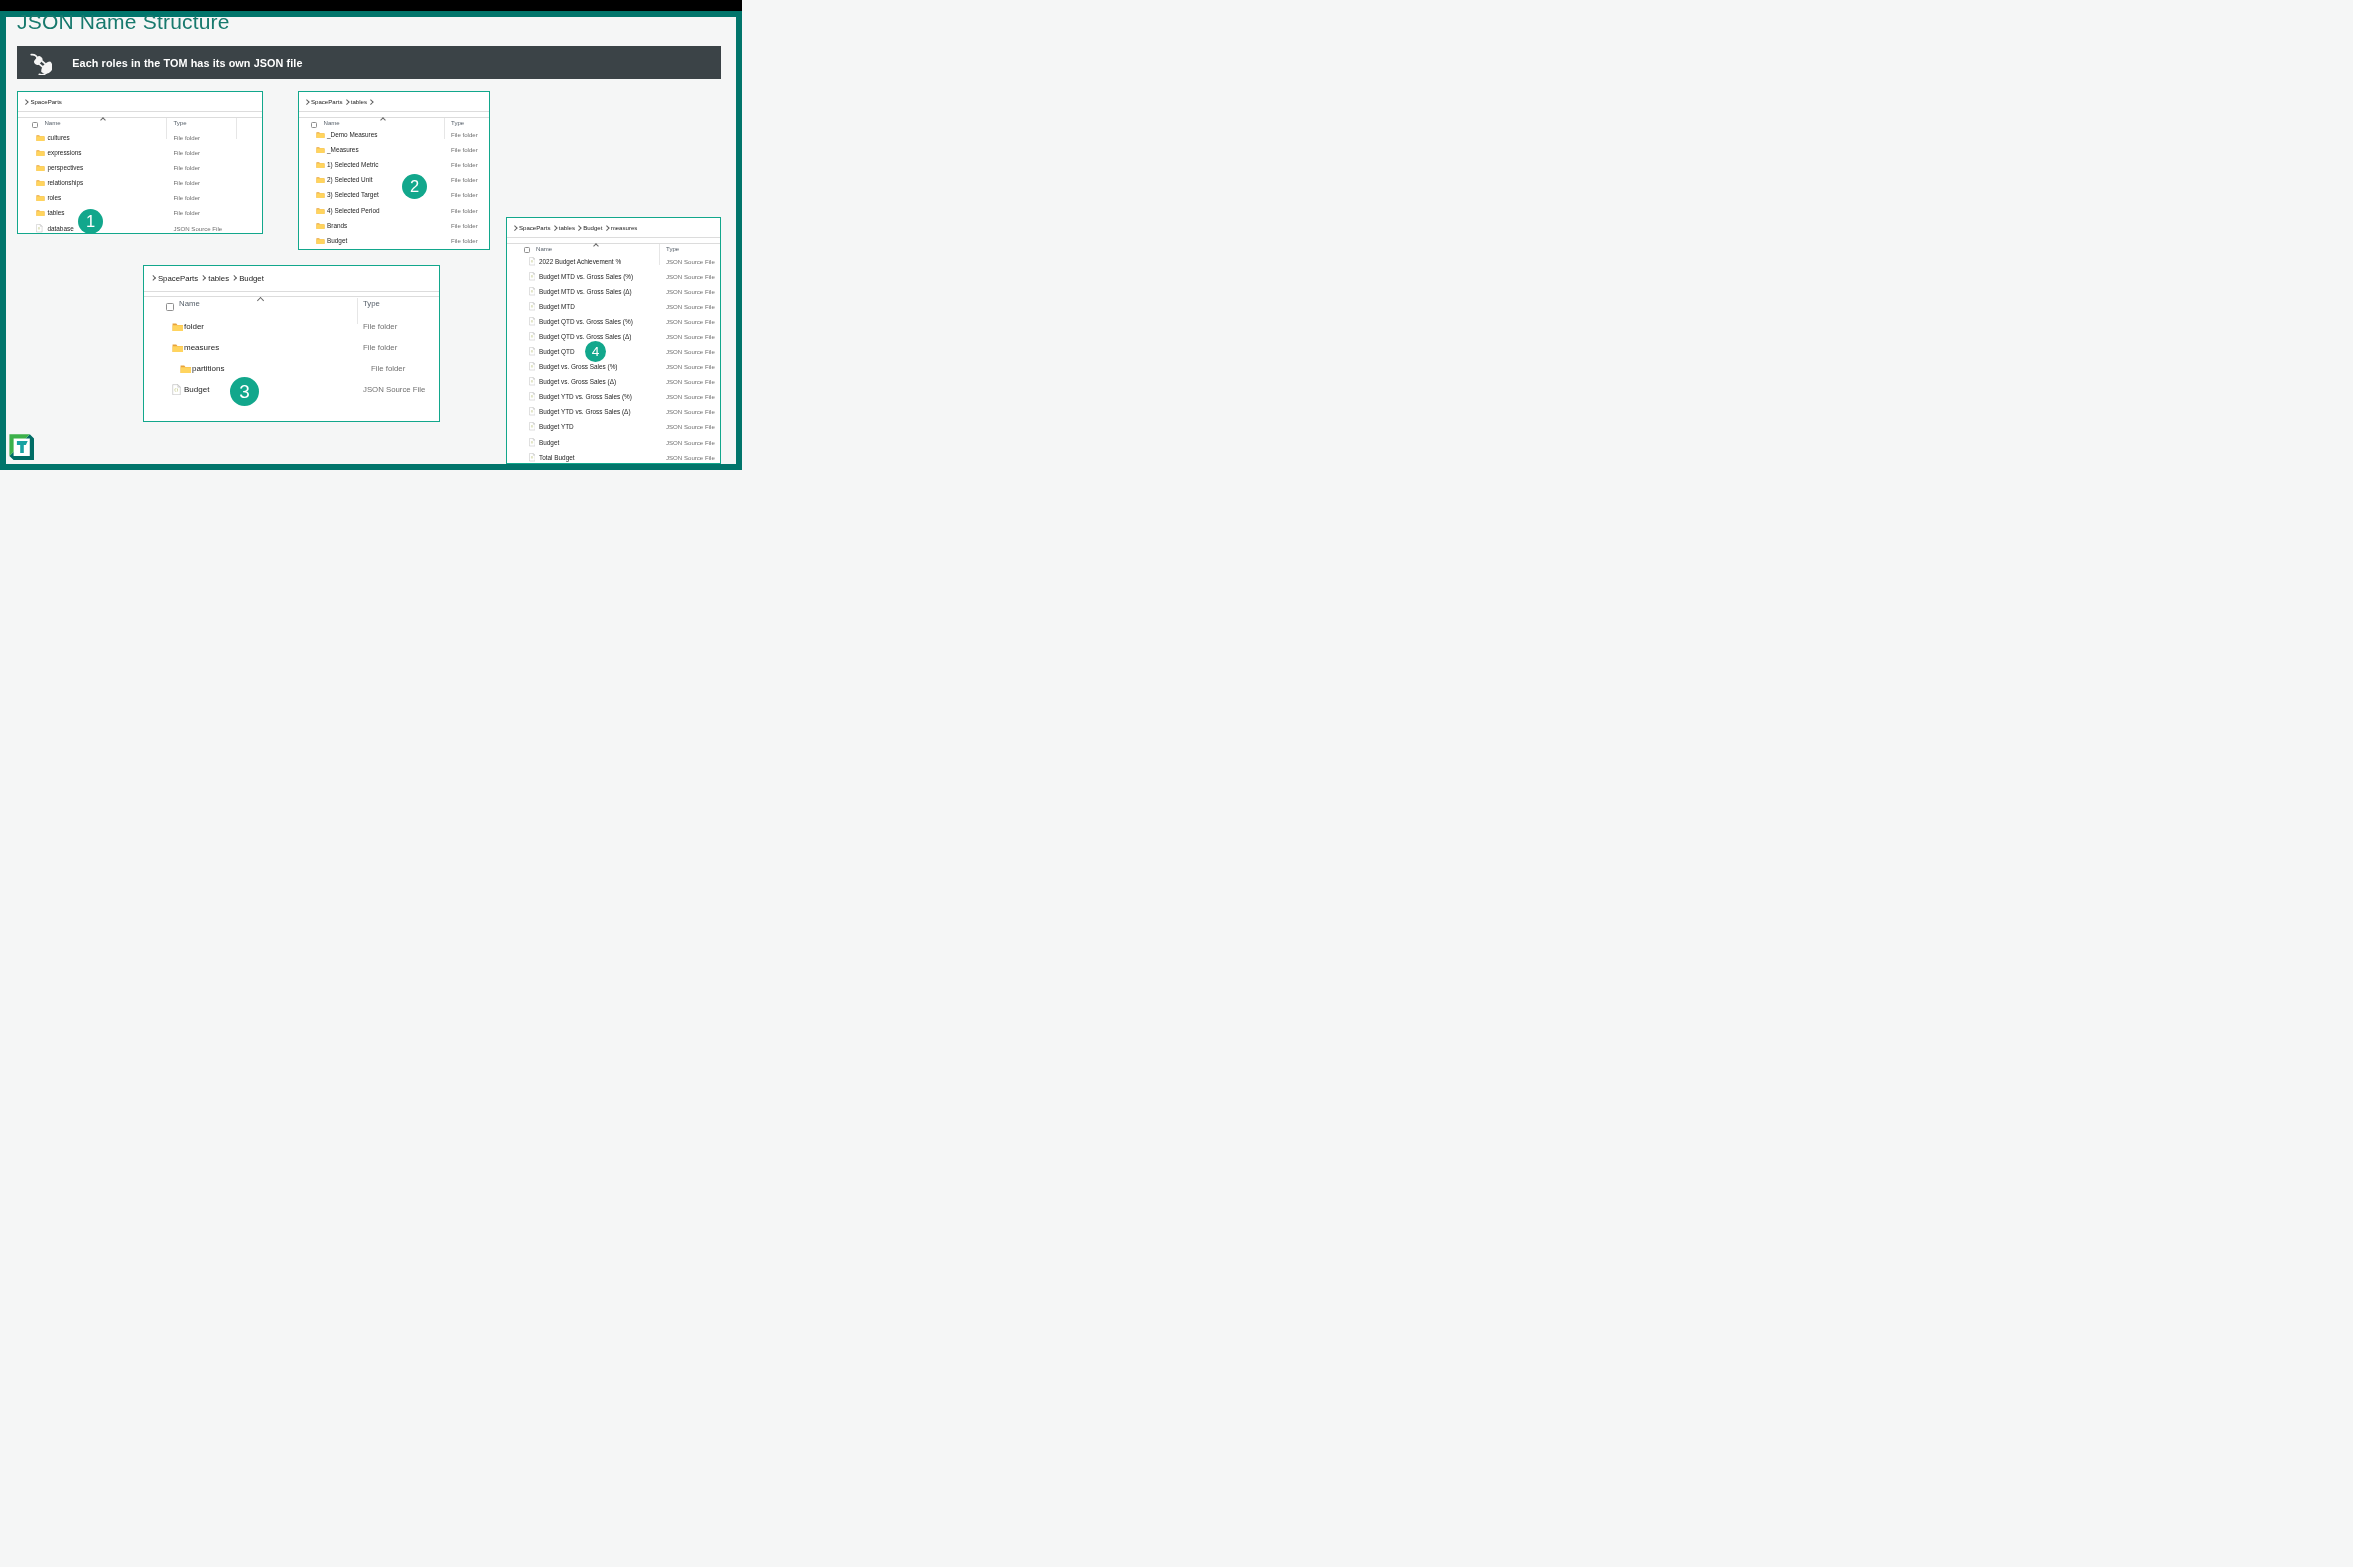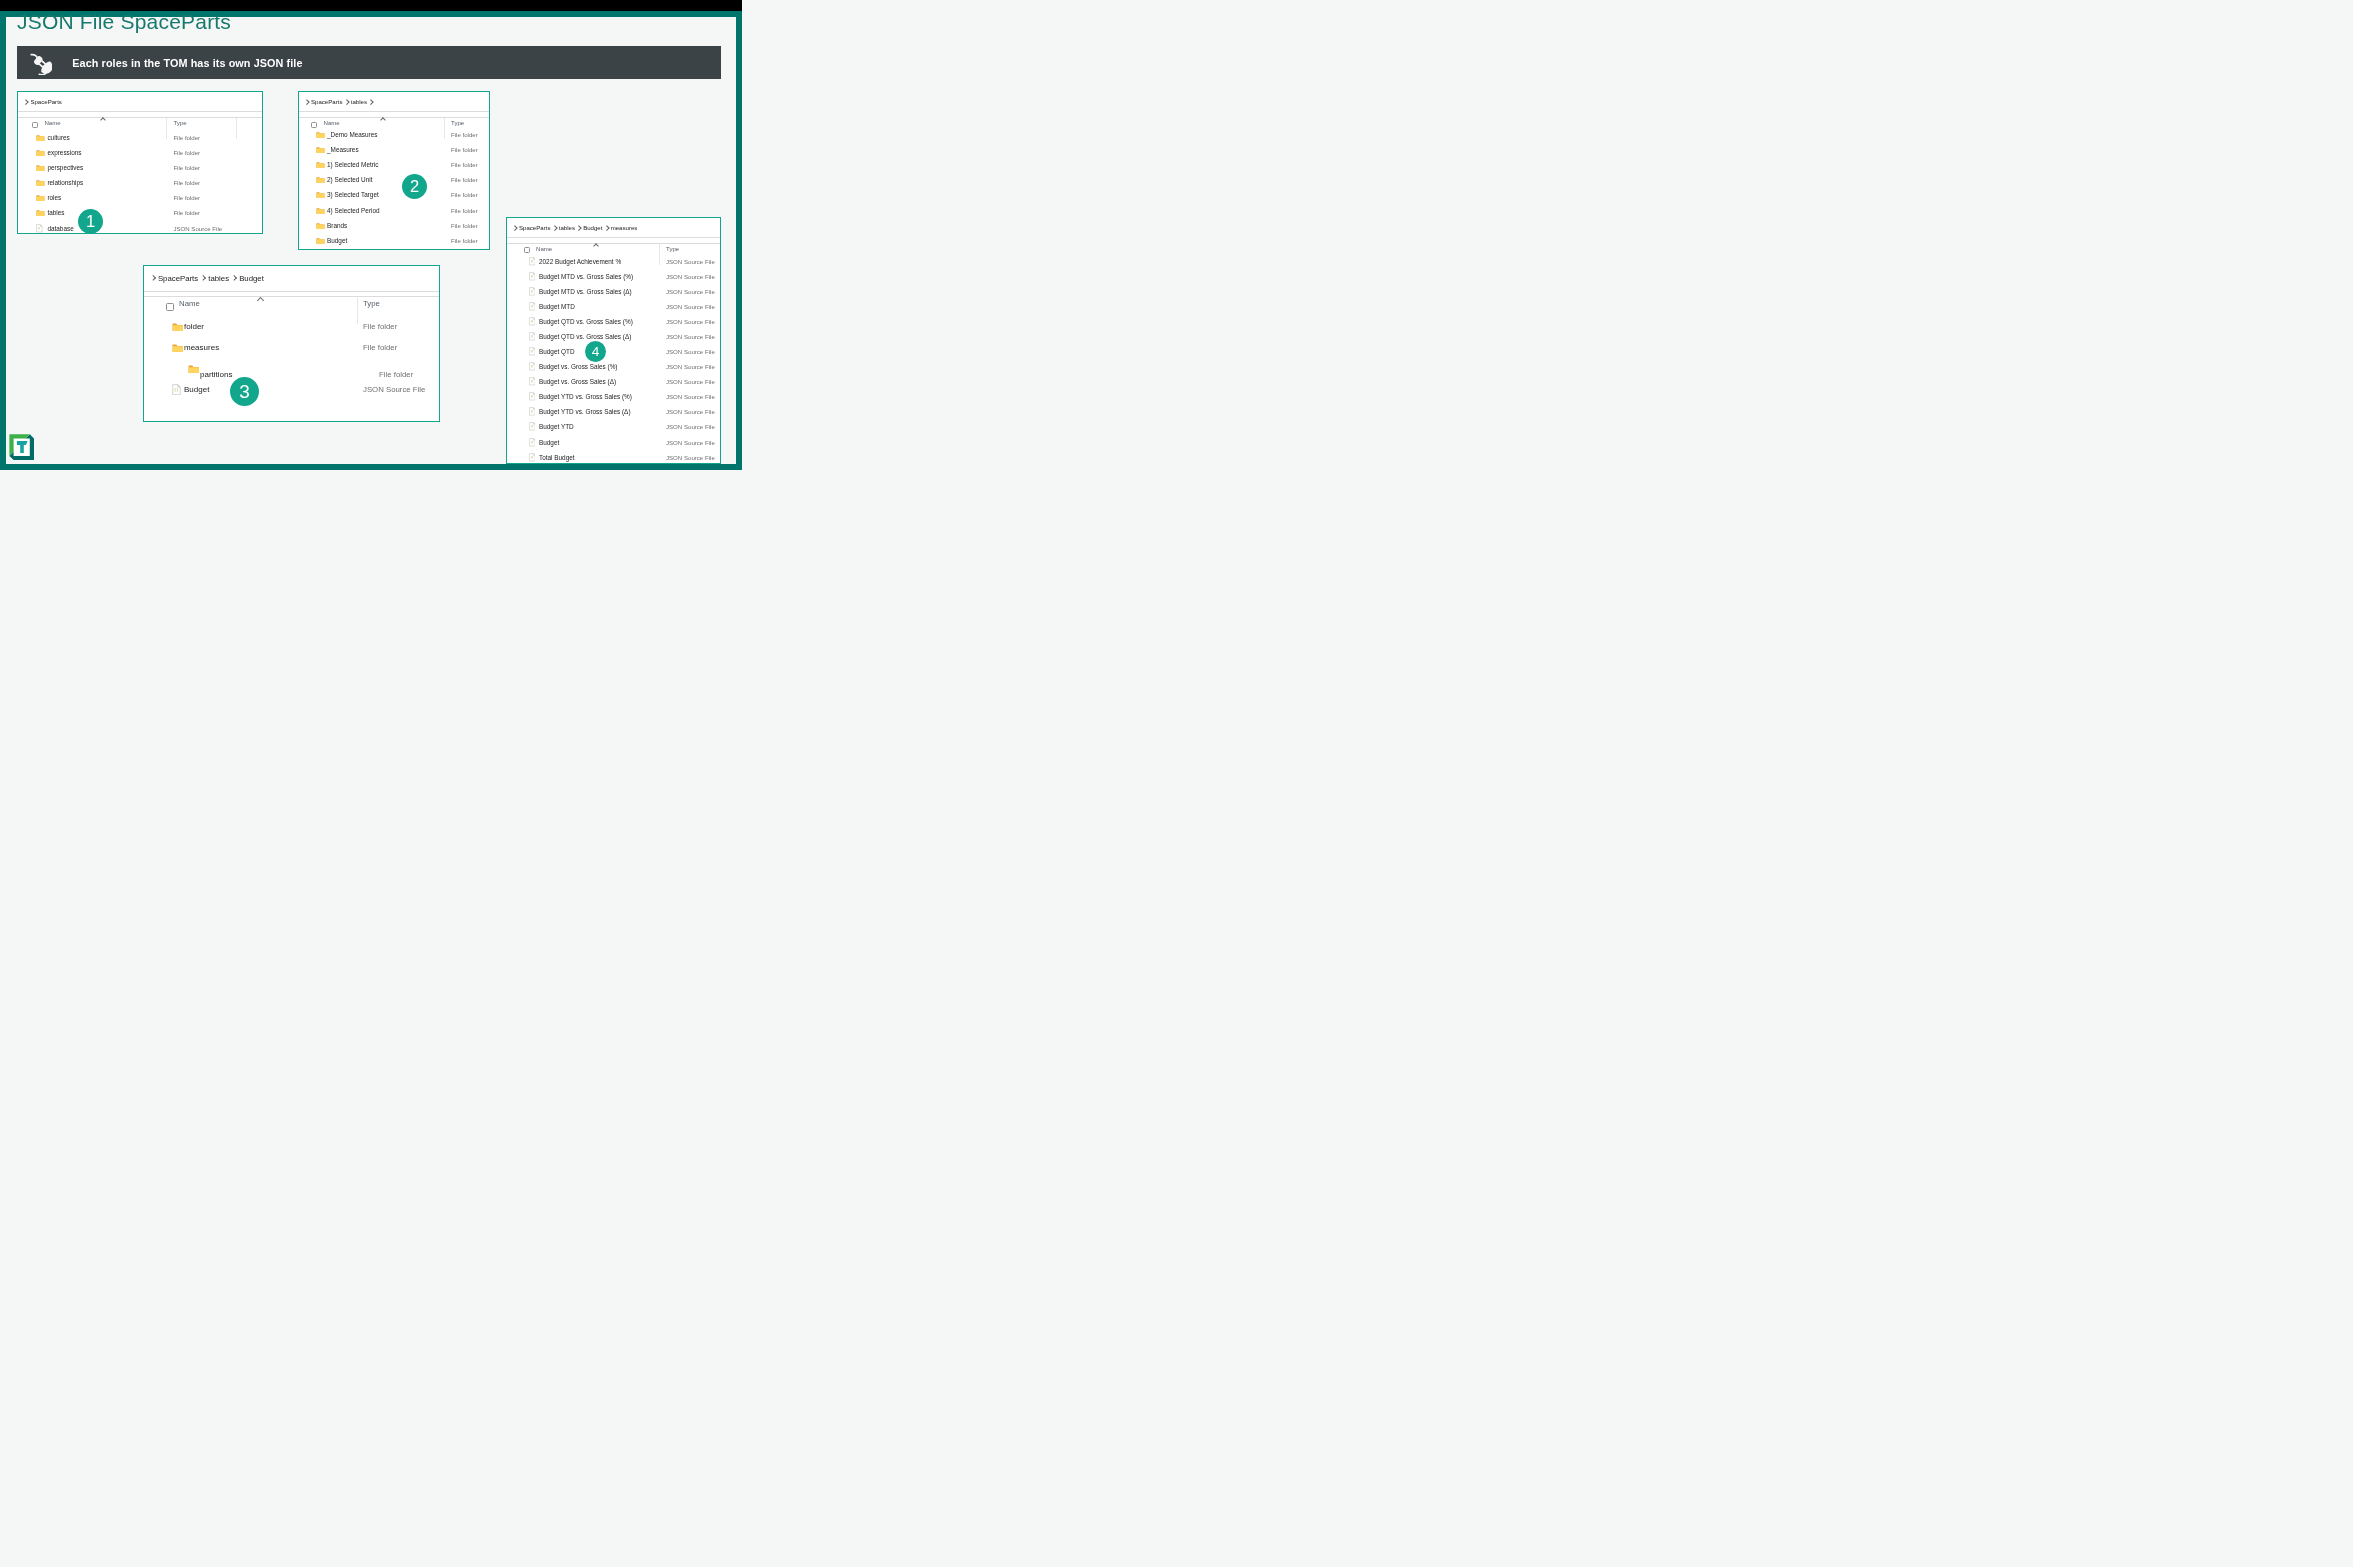--- a/index.html
+++ b/index.html
@@ -32,21 +32,21 @@
   .badge{position:absolute;border-radius:50%;background:#12a78c;color:#ffffff;
     display:flex;align-items:center;justify-content:center;font-weight:400;z-index:5;}
   .logo{position:absolute;left:6.6px;top:433px;z-index:6;}
 </style>
 </head>
 <body>
 
 <div class="top-black"></div>
 <div class="frame"></div>
 
-<h1 class="page-title">JSON File SpaceParts</h1>
+<h1 class="page-title">JSON Name Structure</h1>
 
 <div class="banner">
   <svg class="banner-icon" width="24.5" height="24.5" viewBox="0 0 48 48">
     <g transform="rotate(40 24 24)" stroke="#f5f5f5" fill="none" stroke-width="3.4" stroke-linecap="round">
       <path d="M1,24 C7,18 11,19 15,22"></path>
       <rect x="13" y="15" width="12" height="18" rx="5.5" fill="#f5f5f5" stroke="none"></rect>
       <path d="M25,20 H33"></path>
       <path d="M25,28 H33"></path>
       <path d="M38,10.5 C31,16.5 31,31.5 38,37.5 A13.5,13.5 0 0 0 38,10.5 Z" fill="#f5f5f5" stroke="none"></path>
       <path d="M46,27 C47.5,33 45,40 38,43.5"></path>
@@ -266,21 +266,21 @@
       <div class="row" style="left: 0px; top: 71px; width: 294px; height: 21px;">
         <span class="icon-holder" style="left: 28px; height: 100%;">
           <svg width="11.4" height="9.5" viewBox="0 0 20 16">
   <path d="M1,2.5 h6.5 l2,2.5 h9.5 a1,1 0 0 1 1,1 v9 a1,1 0 0 1 -1,1 h-17 a1,1 0 0 1 -1,-1 z" fill="#e8a33b"></path>
   <rect x="1" y="5.2" width="19" height="10.8" rx="1" fill="#ffd45e"></rect>
           </svg>
         </span>
         <span class="row-name" style="margin-left: 40px; font-size: 8px;">measures</span>
         <span class="row-type" style="left: 219px; font-size: 7.8px;">File folder</span>
       </div>
-      <div class="row" style="left: 16px; top: 92px; width: 294px; height: 21px; align-items: flex-end;">
+      <div class="row" style="left: 8px; top: 92px; width: 294px; height: 21px;">
         <span class="icon-holder" style="left: 28px; height: 100%;">
           <svg width="11.4" height="9.5" viewBox="0 0 20 16">
   <path d="M1,2.5 h6.5 l2,2.5 h9.5 a1,1 0 0 1 1,1 v9 a1,1 0 0 1 -1,1 h-17 a1,1 0 0 1 -1,-1 z" fill="#e8a33b"></path>
   <rect x="1" y="5.2" width="19" height="10.8" rx="1" fill="#ffd45e"></rect>
           </svg>
         </span>
         <span class="row-name" style="margin-left: 40px; font-size: 8px;">partitions</span>
         <span class="row-type" style="left: 219px; font-size: 7.8px;">File folder</span>
       </div>
       <div class="row" style="left: 0px; top: 113px; width: 294px; height: 21px;">

